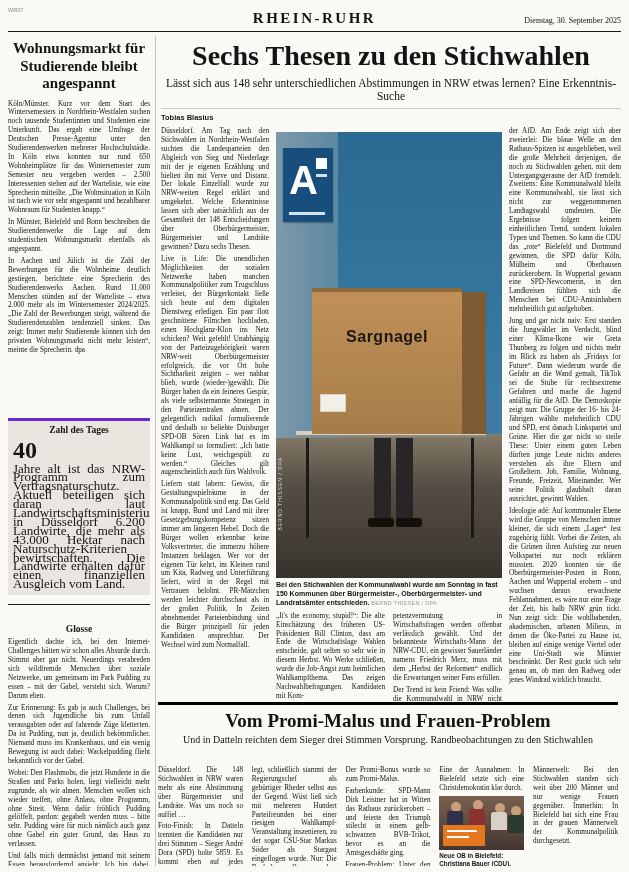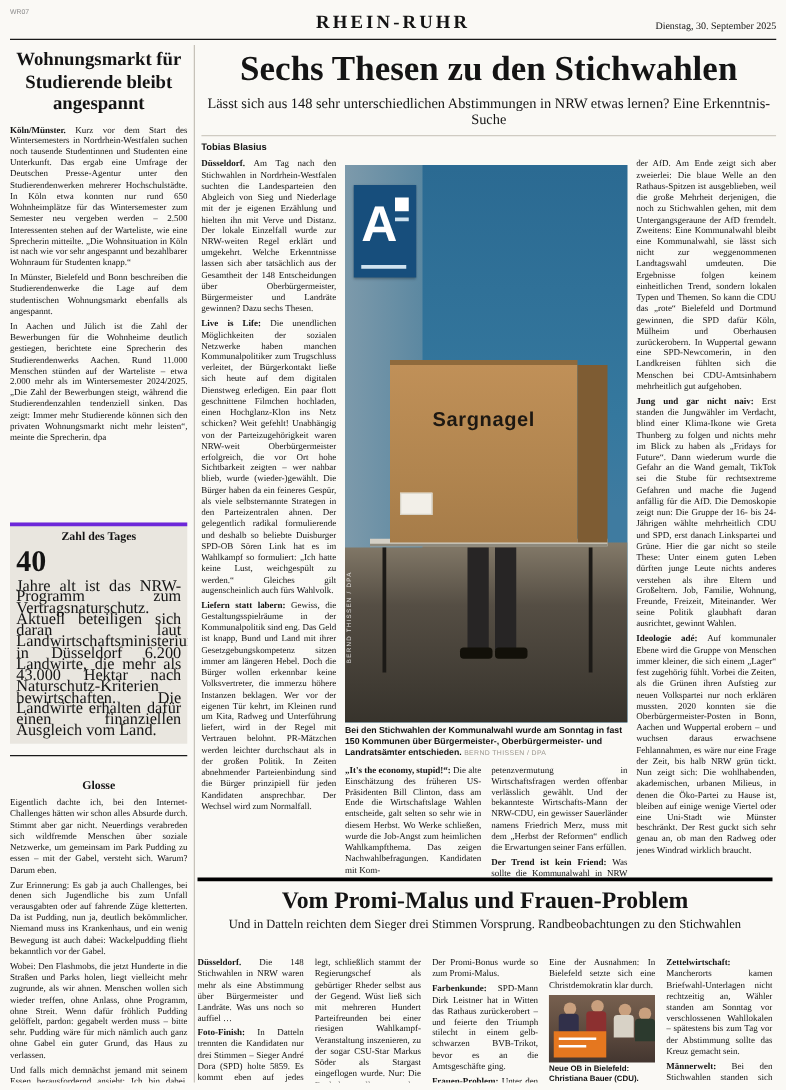--- a/index.html
+++ b/index.html
@@ -7,21 +7,21 @@
   .page { position:relative; width:629px; height:872px; margin:0 auto; background:#faf9f5; color:#141414; font-family:"Liberation Serif", serif; overflow:hidden; }
 
   
   .masthead { position:absolute; top:5px; left:8px; width:613px; height:27px; border-bottom:1.5px solid #1a1a1a; }
   .page-code { position:absolute; left:0; top:2px; font-size:5.5px; color:#8b8b8b; font-family:"Liberation Sans", sans-serif; }
   .section-title { position:absolute; left:0; right:0; top:5px; text-align:center; font-size:15px; font-weight:bold; letter-spacing:2.5px; }
   .edition-date { position:absolute; right:0; top:11px; font-size:8px; }
 
   
   .para { font-size:7.2px; line-height:8.9px; text-align:justify; hyphens:auto; margin-bottom:3px; }
-  .para b { font-weight:bold;margin-top:14px; }
+  .para b { font-weight:normal;margin-top:14px; }
 
   
   .sidebar { position:absolute; left:8px; top:36px; width:142px; height:830px; overflow:hidden; }
   .v-rule { position:absolute; left:155px; top:36px; height:830px; border-left:1px solid #c6c2b9; }
   .sb-headline { font-size:15px; line-height:17.5px; font-weight:bold; text-align:center; margin:4px 0 7px; }
   .sb-body { height:312px; overflow:hidden; }
 
   .num-block { margin-top:6px; border-top:3px solid #6d28d9; background:#e9e6df; padding:4px 5px 6px; }
   .num-label { text-align:center; font-size:9.5px; font-weight:bold; margin-bottom:2px; }
   .num-value { text-align:left; font-size:24px; font-weight:bold; line-height:26px; margin-bottom:2px; }
@@ -212,19 +212,18 @@
             <span class="cp-sign-line" style="top:5px; width:30px;"></span>
             <span class="cp-sign-line" style="top:11px; width:22px;"></span>
           </span>
         </div>
         <div class="b-photo-caption">
           <span>Neue OB in Bielefeld: Christiana Bauer (CDU).</span>
           <span class="credit">STARKE / HO</span>
         </div>
       </div>
       <div class="b-col">
-          <p class="para"><b>Zettelwirtschaft: </b>Mancherorts kamen Briefwahl-Unterlagen nicht rechtzeitig an, Wähler standen am Sonntag vor verschlossenen Wahllokalen – spätestens bis zum Tag vor der Abstimmung sollte das Kreuz gemacht sein.</p>
           <p class="para"><b>Männerwelt: </b>Bei den Stichwahlen standen sich weit über 200 Männer und nur wenige Frauen gegenüber. Immerhin: In Bielefeld hat sich eine Frau in der grauen Männerwelt der Kommunalpolitik durchgesetzt.</p>
         </div>
     </div>
   </div>
 
 </div>
 
 </body></html>

